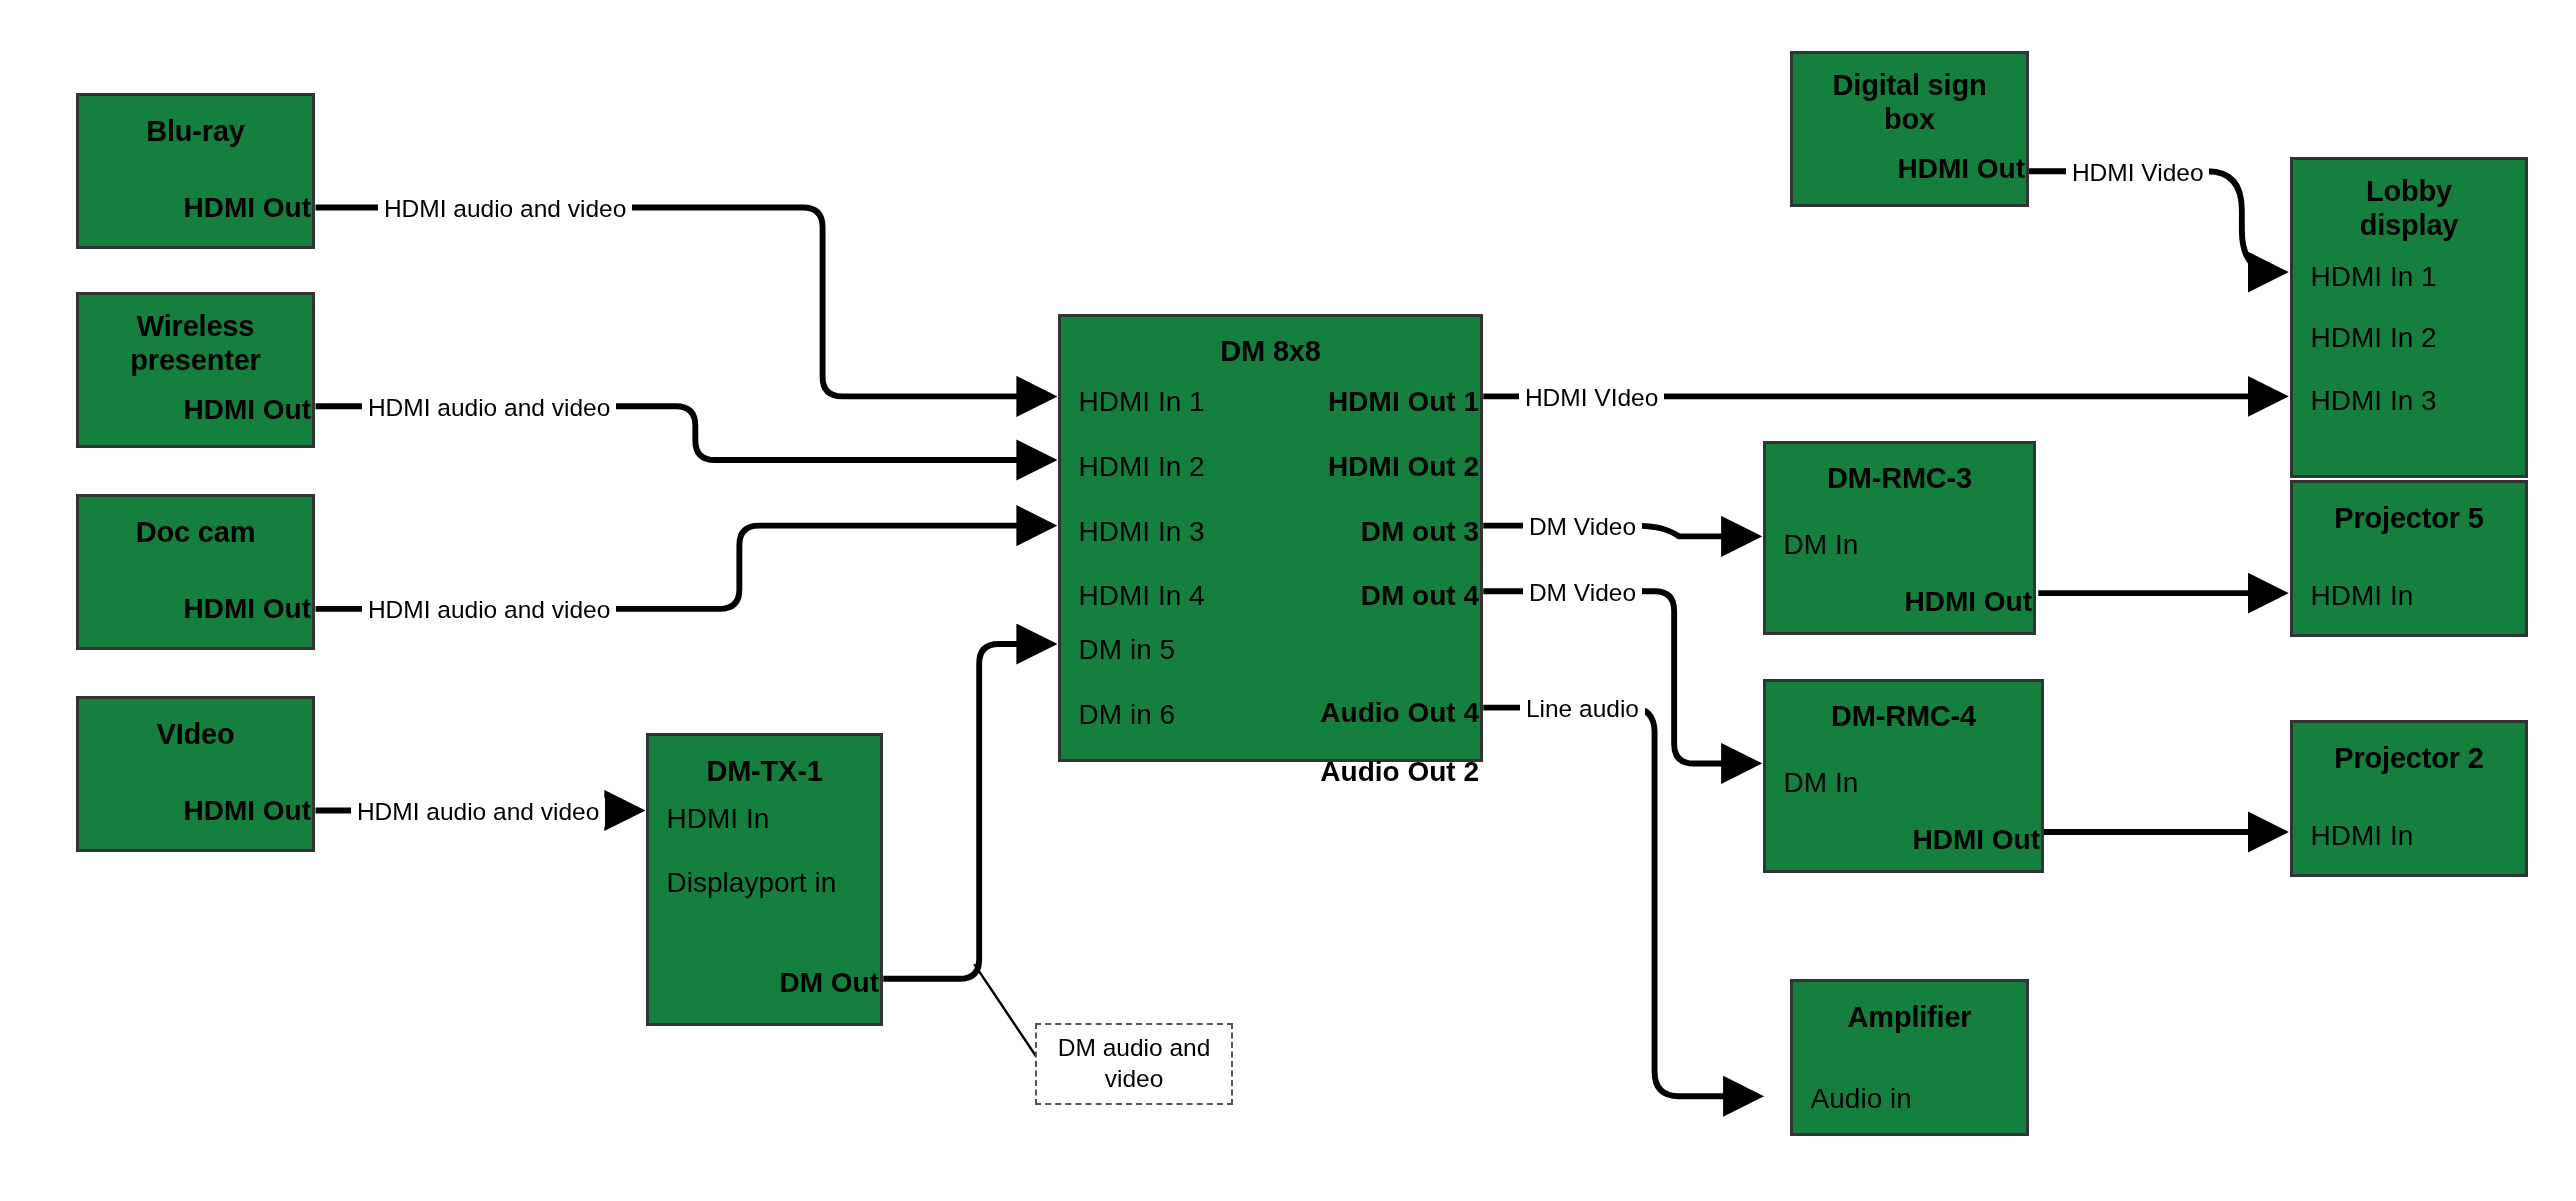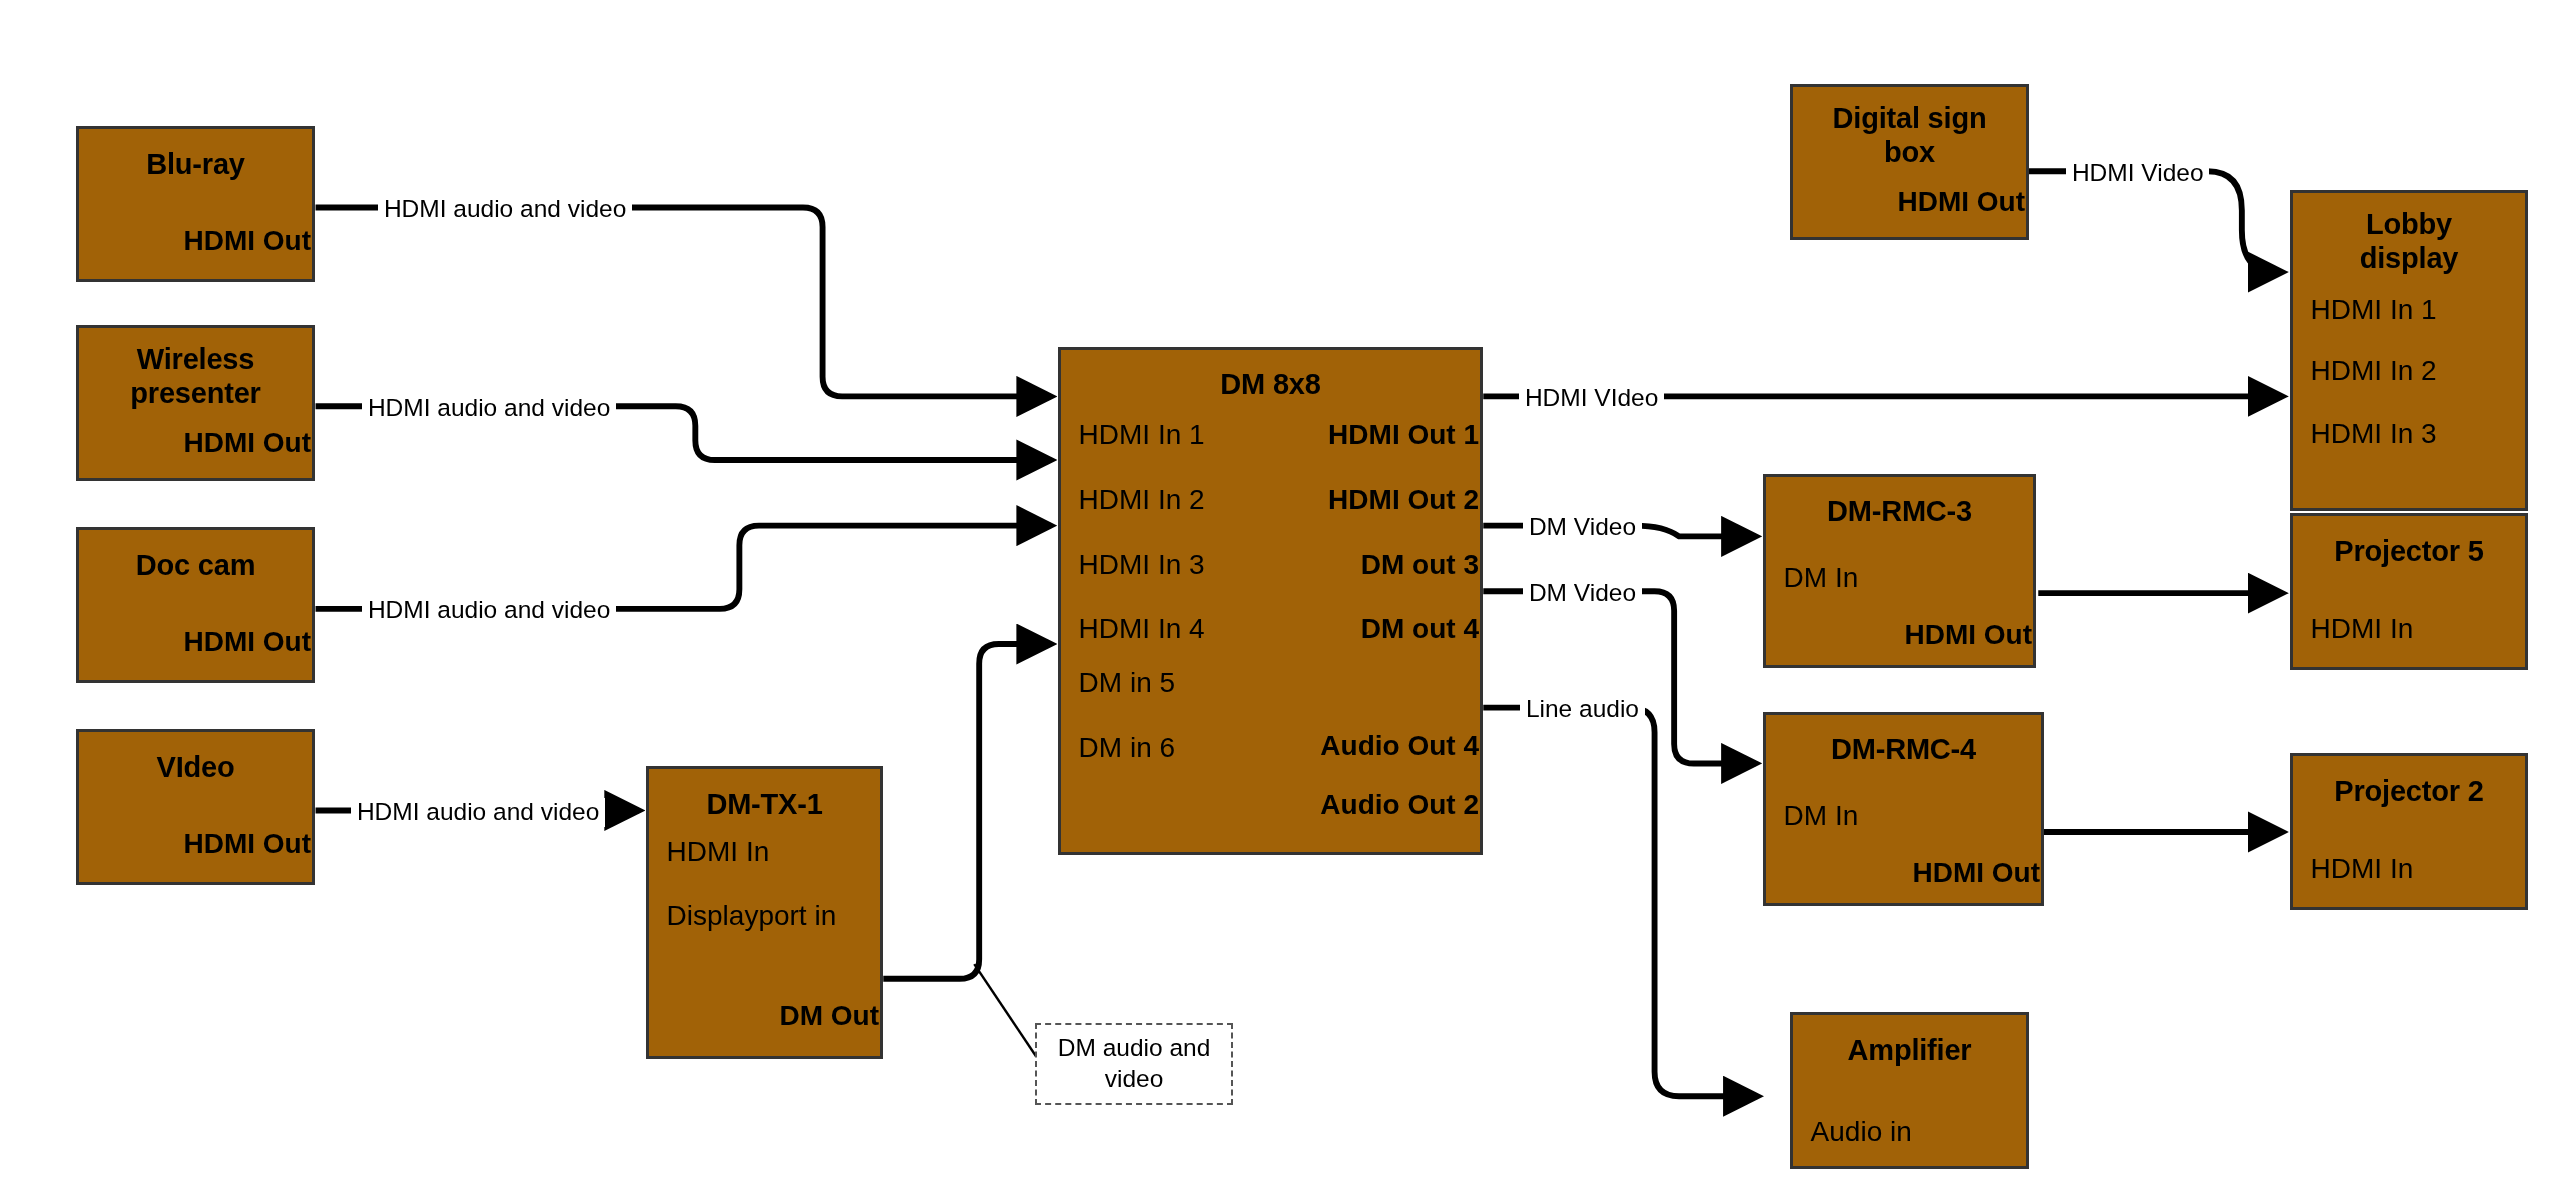--- a/index.html
+++ b/index.html
@@ -21,23 +21,22 @@
     left: 0;
     top: 0;
     width: 2576px;
     height: 1201px;
     pointer-events: none;
   }
   .node {
     position: absolute;
     box-sizing: border-box;
     border: 3.9px solid #333333;
-    background: #a16207;
+    background: #15803d;
     z-index: 2;
-    margin-top: 33px;
   }
   .node-title {
     position: absolute;
     left: 0;
     right: 0;
     text-align: center;
     font-weight: bold;
     font-size: 29px;
     color: #000000;
     line-height: 1.18;
@@ -142,21 +141,21 @@
     <div class="port right" style="top:98px;">HDMI Out</div>
   </div>
 
   <div class="node" style="left:646px; top:733px; width:237px; height:293px;">
     <div class="node-title" style="top:17.6px;">DM-TX-1</div>
     <div class="port left" style="top:69px;">HDMI In</div>
     <div class="port left" style="top:133px;">Displayport in</div>
     <div class="port right" style="top:233px;">DM Out</div>
   </div>
 
-  <div class="node" style="left:1058px; top:314px; width:425px; height:508px;">
+  <div class="node" style="left:1058px; top:314px; width:425px; height:448px;">
     <div class="node-title" style="top:16.6px;">DM 8x8</div>
     <div class="port left" style="top:71px;">HDMI In 1</div>
     <div class="port left" style="top:136px;">HDMI In 2</div>
     <div class="port left" style="top:201px;">HDMI In 3</div>
     <div class="port left" style="top:265px;">HDMI In 4</div>
     <div class="port left" style="top:319px;">DM in 5</div>
     <div class="port left" style="top:384px;">DM in 6</div>
     <div class="port right" style="top:71px;">HDMI Out 1</div>
     <div class="port right" style="top:136px;">HDMI Out 2</div>
     <div class="port right" style="top:201px;">DM out 3</div>

